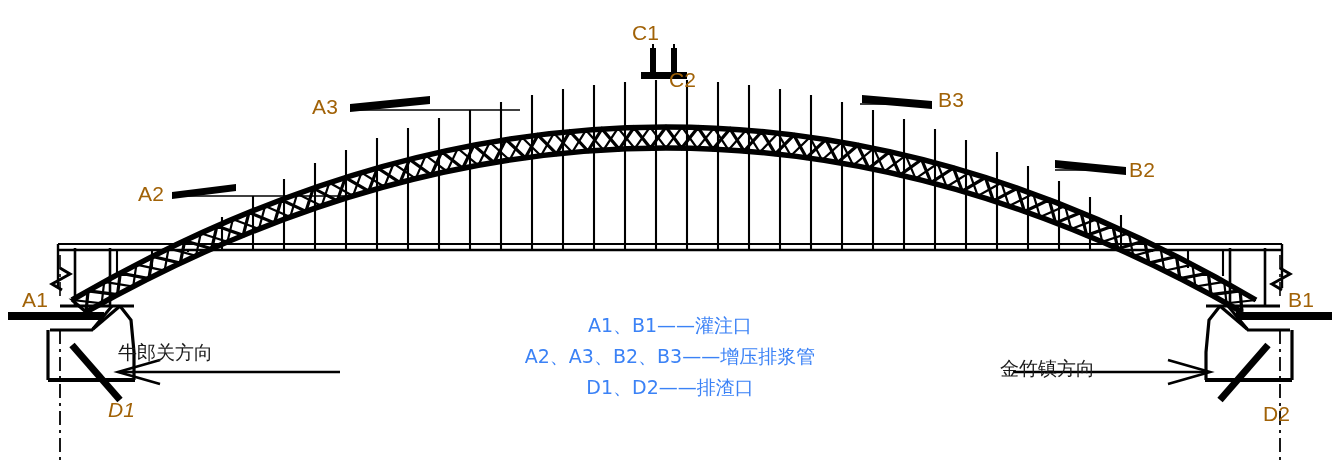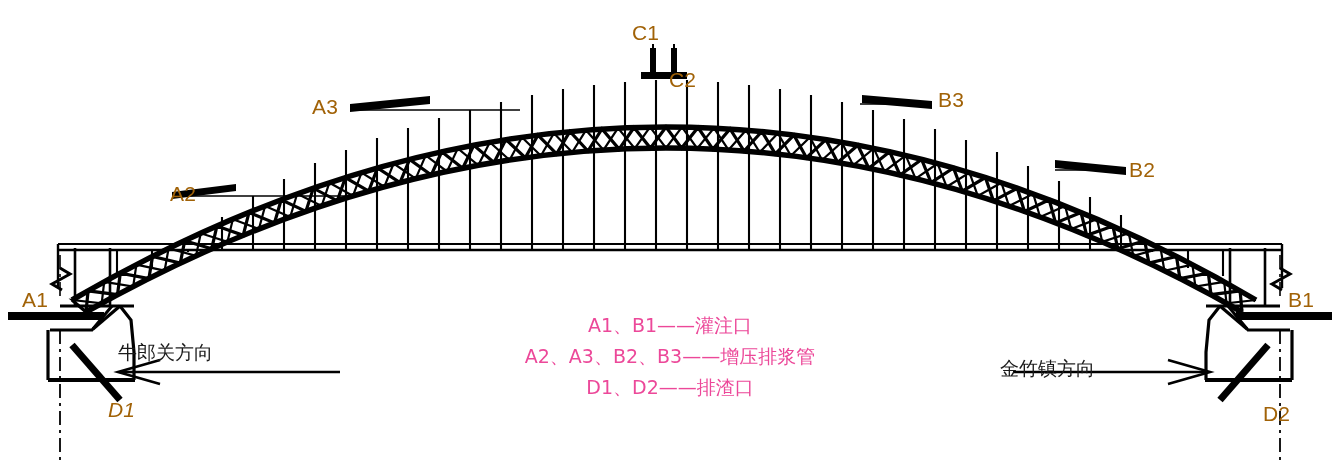--- a/index.html
+++ b/index.html
@@ -42,21 +42,21 @@
     position: absolute;
     left: 400px;
     top: 310px;
     width: 540px;
     text-align: center;
   }
   #legend .row {
     line-height: 31px;
     font-family: "DejaVu Sans", "Liberation Sans", sans-serif;
     font-size: 19px;
-    color: #ec4899;
+    color: #3b82f6;
     white-space: nowrap;
   }
   .dirwrap { position: absolute; }
   .dirwrap .cn { display: block; text-align: left; }
 </style>
 </head>
 <body>
 
 <div id="stage">
 
@@ -219,21 +219,21 @@
 
       <g stroke="#000000" stroke-width="2">
         <line x1="653" y1="44" x2="653" y2="50"></line>
         <line x1="674" y1="44" x2="674" y2="50"></line>
       </g>
 
     </g>
   </svg>
 
   <div class="lbl" style="left:22px; top:288px;text-align:center;">A1</div>
-  <div class="lbl" style="left:138px; top:182px;margin-left:32px;">A2</div>
+  <div class="lbl" style="left:138px; top:182px;">A2</div>
   <div class="lbl" style="left:312px; top:95px;">A3</div>
   <div class="lbl" style="left:938px; top:88px;">B3</div>
   <div class="lbl" style="left:1129px; top:158px;">B2</div>
   <div class="lbl" style="left:1288px; top:288px;">B1</div>
   <div class="lbl" style="left:632px; top:21px;">C1</div>
   <div class="lbl" style="left:669px; top:21px;margin-top:47px;">C2</div>
   <div class="lbl" style="left:108px; top:398px;font-style:italic;">D1</div>
   <div class="lbl" style="left:1263px; top:402px;">D2</div>
 
   <div class="dirwrap" style="left:118px; top:340px; width:230px;">

